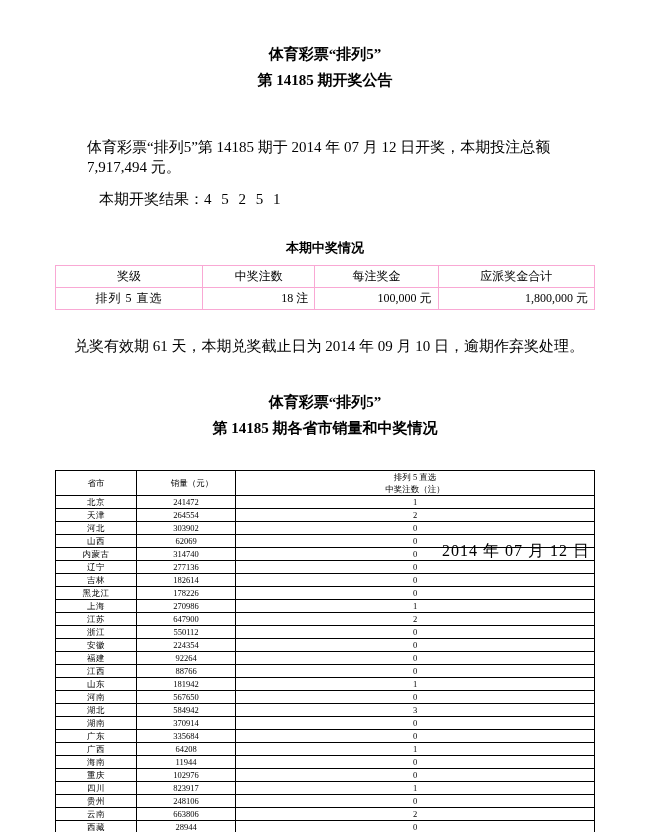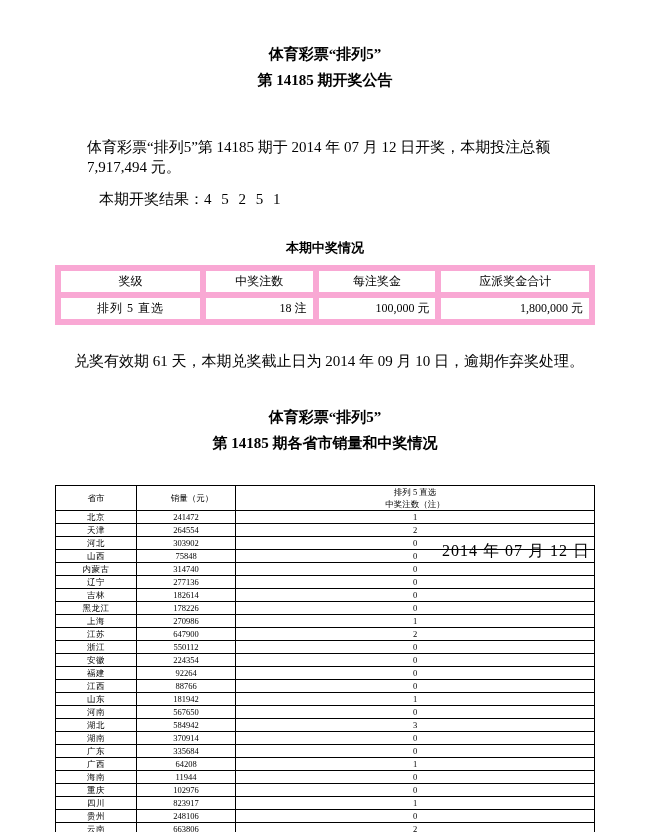--- a/index.html
+++ b/index.html
@@ -54,21 +54,21 @@
     font-size: 13px;
     margin-top: 30px;
   }
   table.prize {
     border-collapse: collapse;
     width: 540px;
     margin: 8px auto 0 auto;
     font-size: 12px;
   }
   table.prize td, table.prize th {
-    border: 6px solid #f9a8d4;
+    border: 1px solid #f9a8d4;
     height: 19px;
     padding: 1px 6px;
     font-weight: normal;
   }
   table.prize thead td {
     text-align: center;
   }
   table.prize tbody td.lvl {
     text-align: center;
     letter-spacing: 1px;
@@ -202,21 +202,21 @@
           <td class="sales">264554</td>
           <td class="win">2</td>
         </tr>
         <tr>
           <td class="name">河北</td>
           <td class="sales">303902</td>
           <td class="win">0</td>
         </tr>
         <tr>
           <td class="name">山西</td>
-          <td class="sales">75848</td>
+          <td class="sales">62069</td>
           <td class="win">0</td>
         </tr>
         <tr>
           <td class="name">内蒙古</td>
           <td class="sales">314740</td>
           <td class="win">0</td>
         </tr>
         <tr>
           <td class="name">辽宁</td>
           <td class="sales">277136</td>

